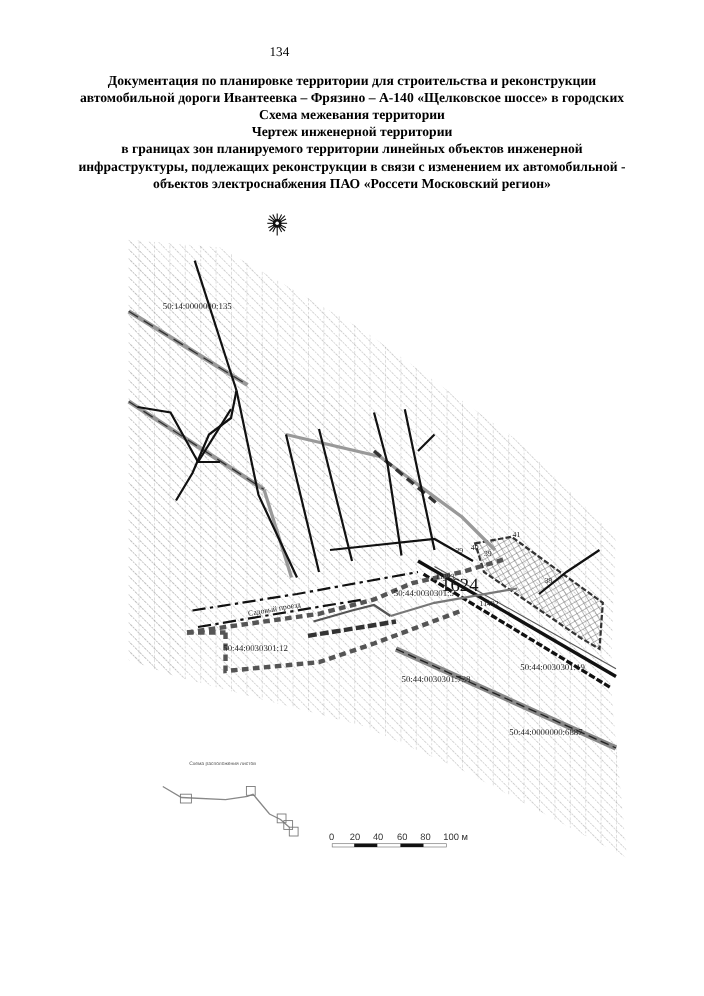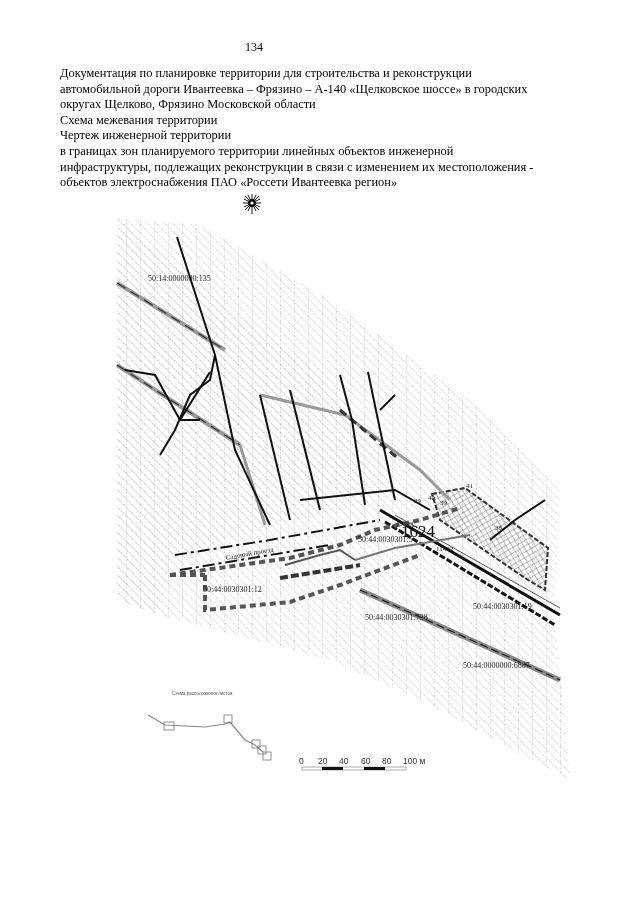--- a/index.html
+++ b/index.html
@@ -1,40 +1,39 @@
 <!DOCTYPE html>
 <html><head>
 <meta charset="utf-8">
 <style>
   html, body { margin: 0; padding: 0; background: #ffffff; }
   body { width: 640px; height: 905px; position: relative; overflow: hidden; font-family: "Liberation Serif", serif; color: #000; }
   .page-num { position: absolute; top: 40px; left: 0; width: 508px; text-align: center; font-size: 12px; }
-  .title { position: absolute; top: 66px; left: 60px; width: 520px; font-weight: normal; font-size: 12.4px; line-height: 15.6px; }
+  .title { position: absolute; top: 66px; left: 60px; width: 520px; text-align: center; font-weight: bold; font-size: 12.4px; line-height: 15.6px; }
   .title div { white-space: nowrap; }
   .map { position: absolute; left: 0; top: 0; }
   .lbl { font-family: "Liberation Serif", serif; font-size: 8px; fill: #222; }
   .lbl-big { font-family: "Liberation Serif", serif; font-size: 17px; fill: #111; }
   .lbl-sm { font-family: "Liberation Serif", serif; font-size: 7px; fill: #222; }
   .scale-lbl { font-family: "Liberation Sans", sans-serif; font-size: 8.5px; fill: #333; }
   .inset-lbl { font-family: "Liberation Sans", sans-serif; font-size: 4.5px; fill: #555; }
 </style>
 </head>
 <body>
 
 <div class="page-num">134</div>
 
 <div class="title">
   <div>Документация по планировке территории для строительства и реконструкции</div>
   <div>автомобильной дороги Ивантеевка – Фрязино – А-140 «Щелковское шоссе» в городских</div>
-  <div>округах Щелково, Фрязино Московской области</div>
   <div>Схема межевания территории</div>
   <div>Чертеж инженерной территории</div>
   <div>в границах зон планируемого территории линейных объектов инженерной</div>
-  <div>инфраструктуры, подлежащих реконструкции в связи с изменением их местоположения -</div>
-  <div>объектов электроснабжения ПАО «Россети Ивантеевка регион»</div>
+  <div>инфраструктуры, подлежащих реконструкции в связи с изменением их автомобильной -</div>
+  <div>объектов электроснабжения ПАО «Россети Московский регион»</div>
 </div>
 
 <svg class="map" width="640" height="905" viewBox="0 0 640 905">
   <defs>
     <pattern id="hatchDiag" width="6" height="6" patternUnits="userSpaceOnUse" patternTransform="rotate(-45)">
       <line x1="0" y1="0" x2="0" y2="6" stroke="#9a9a9a" stroke-width="0.8" stroke-dasharray="1.5,1"></line>
     </pattern>
     <pattern id="hatchVert" width="14" height="8" patternUnits="userSpaceOnUse">
       <line x1="0" y1="0" x2="0" y2="8" stroke="#aaa" stroke-width="0.7" stroke-dasharray="2,1.5"></line>
     </pattern>

